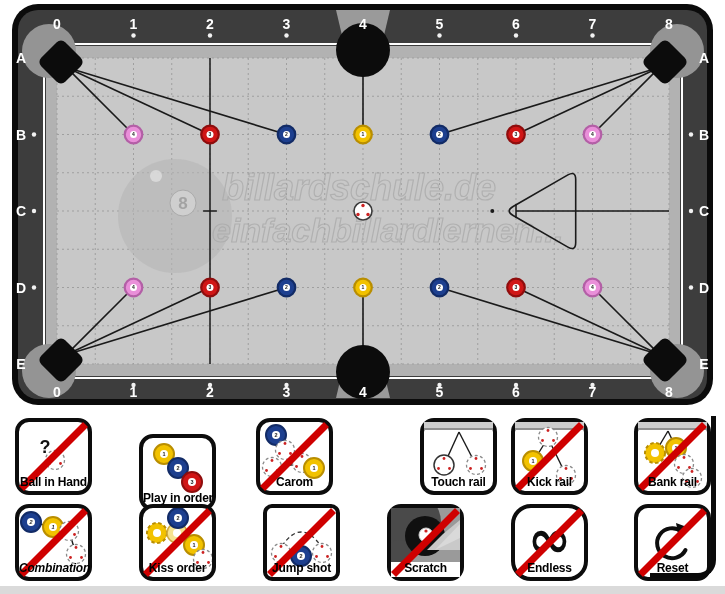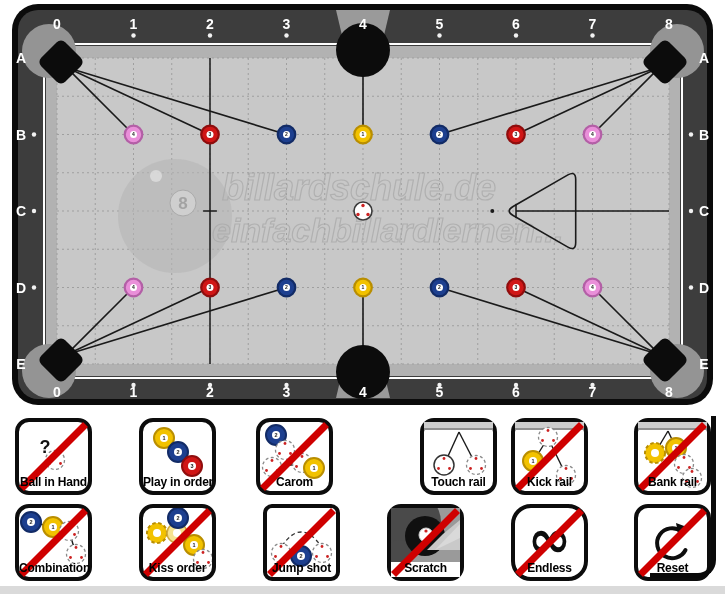--- a/index.html
+++ b/index.html
@@ -244,21 +244,21 @@
           <circle cx="36" cy="38" r="9.5" fill="#fff" stroke="#8a8a8a" stroke-width="1.3" stroke-dasharray="3,2.4"></circle>
           <circle cx="36" cy="31.5" r="1.4" fill="#cc2222"></circle>
           <circle cx="30.5" cy="41.5" r="1.4" fill="#cc2222"></circle>
           <circle cx="41.5" cy="41.5" r="1.4" fill="#cc2222"></circle>
         </svg>
         <div class="tile-label">Ball in Hand</div>
         <svg class="tile-slash" viewBox="0 0 69 69">
           <line x1="2.5" y1="66.5" x2="66.5" y2="2.5" stroke="#cf0000" stroke-width="7"></line>
         </svg>
       </div>
-      <div class="tile" style="left: 139px; top: 418px; padding-left: 20px;">
+      <div class="tile" style="left: 139px; top: 434px; padding-left: 20px;">
         <svg class="tile-icon" viewBox="0 0 69 69">
           <circle cx="21" cy="16" r="10" fill="#f2c200" stroke="#b98e00" stroke-width="2"></circle>
           <circle cx="21" cy="16" r="4" fill="#fff"></circle>
           <text x="21" y="18" font-size="5.5" font-weight="bold" text-anchor="middle" fill="#222">1</text>
           <circle cx="35" cy="30" r="10" fill="#1d3f8f" stroke="#122b66" stroke-width="2"></circle>
           <circle cx="35" cy="30" r="4" fill="#fff"></circle>
           <text x="35" y="32" font-size="5.5" font-weight="bold" text-anchor="middle" fill="#222">2</text>
           <circle cx="49" cy="44" r="10" fill="#d01616" stroke="#8f0d0d" stroke-width="2"></circle>
           <circle cx="49" cy="44" r="4" fill="#fff"></circle>
           <text x="49" y="46" font-size="5.5" font-weight="bold" text-anchor="middle" fill="#222">3</text>
@@ -351,21 +351,21 @@
           <circle cx="54" cy="56" r="9.5" fill="#fff" stroke="#8a8a8a" stroke-width="1.3" stroke-dasharray="3,2.4"></circle>
           <circle cx="54" cy="49.5" r="1.4" fill="#cc2222"></circle>
           <circle cx="48.5" cy="59.5" r="1.4" fill="#cc2222"></circle>
           <circle cx="59.5" cy="59.5" r="1.4" fill="#cc2222"></circle>
         </svg>
         <div class="tile-label">Bank rail</div>
         <svg class="tile-slash" viewBox="0 0 69 69">
           <line x1="2.5" y1="66.5" x2="66.5" y2="2.5" stroke="#cf0000" stroke-width="7"></line>
         </svg>
       </div>
-      <div class="tile" style="left: 15px; top: 504px;">
+      <div class="tile" style="left: 15px; top: 504px; font-style: italic;">
         <svg class="tile-icon" viewBox="0 0 69 69">
           <line x1="12" y1="14" x2="34" y2="19" stroke="#1a1a1a" stroke-width="1.4"></line>
           <line x1="34" y1="19" x2="50" y2="23" stroke="#1a1a1a" stroke-width="1.4"></line>
           <line x1="50" y1="23" x2="57" y2="46" stroke="#1a1a1a" stroke-width="1.4"></line>
           <circle cx="12" cy="14" r="10" fill="#1d3f8f" stroke="#122b66" stroke-width="2"></circle>
           <circle cx="12" cy="14" r="4" fill="#fff"></circle>
           <text x="12" y="16" font-size="5.5" font-weight="bold" text-anchor="middle" fill="#222">2</text>
           <circle cx="34" cy="19" r="10" fill="#f2c200" stroke="#b98e00" stroke-width="2"></circle>
           <circle cx="34" cy="19" r="4" fill="#fff"></circle>
           <text x="34" y="21" font-size="5.5" font-weight="bold" text-anchor="middle" fill="#222">1</text>

